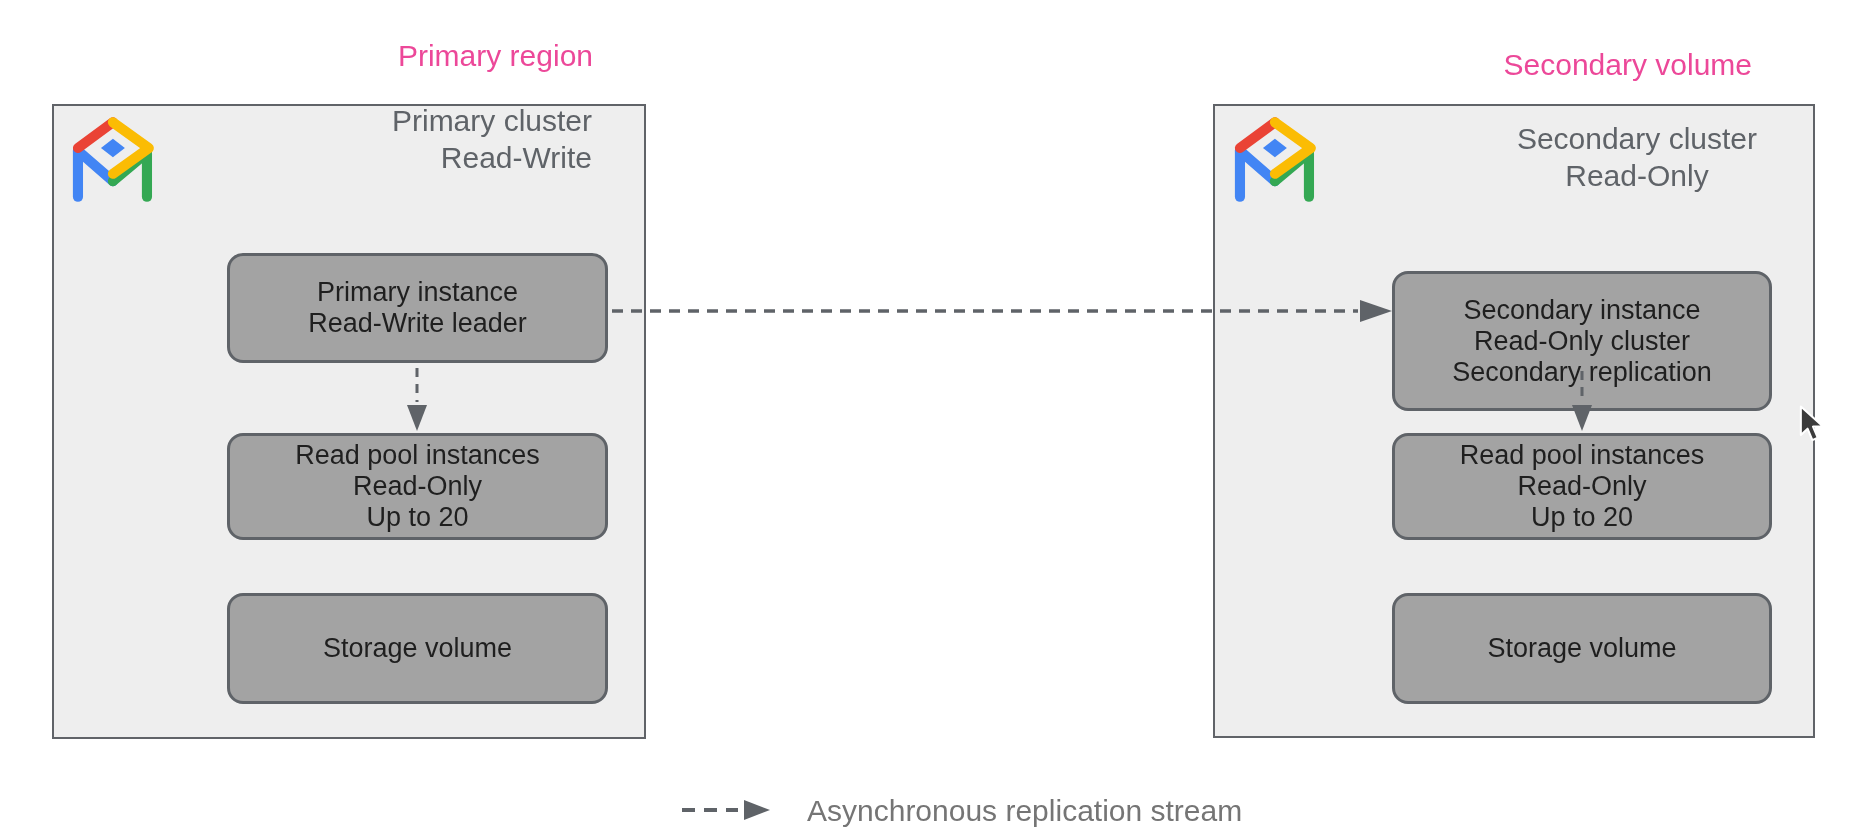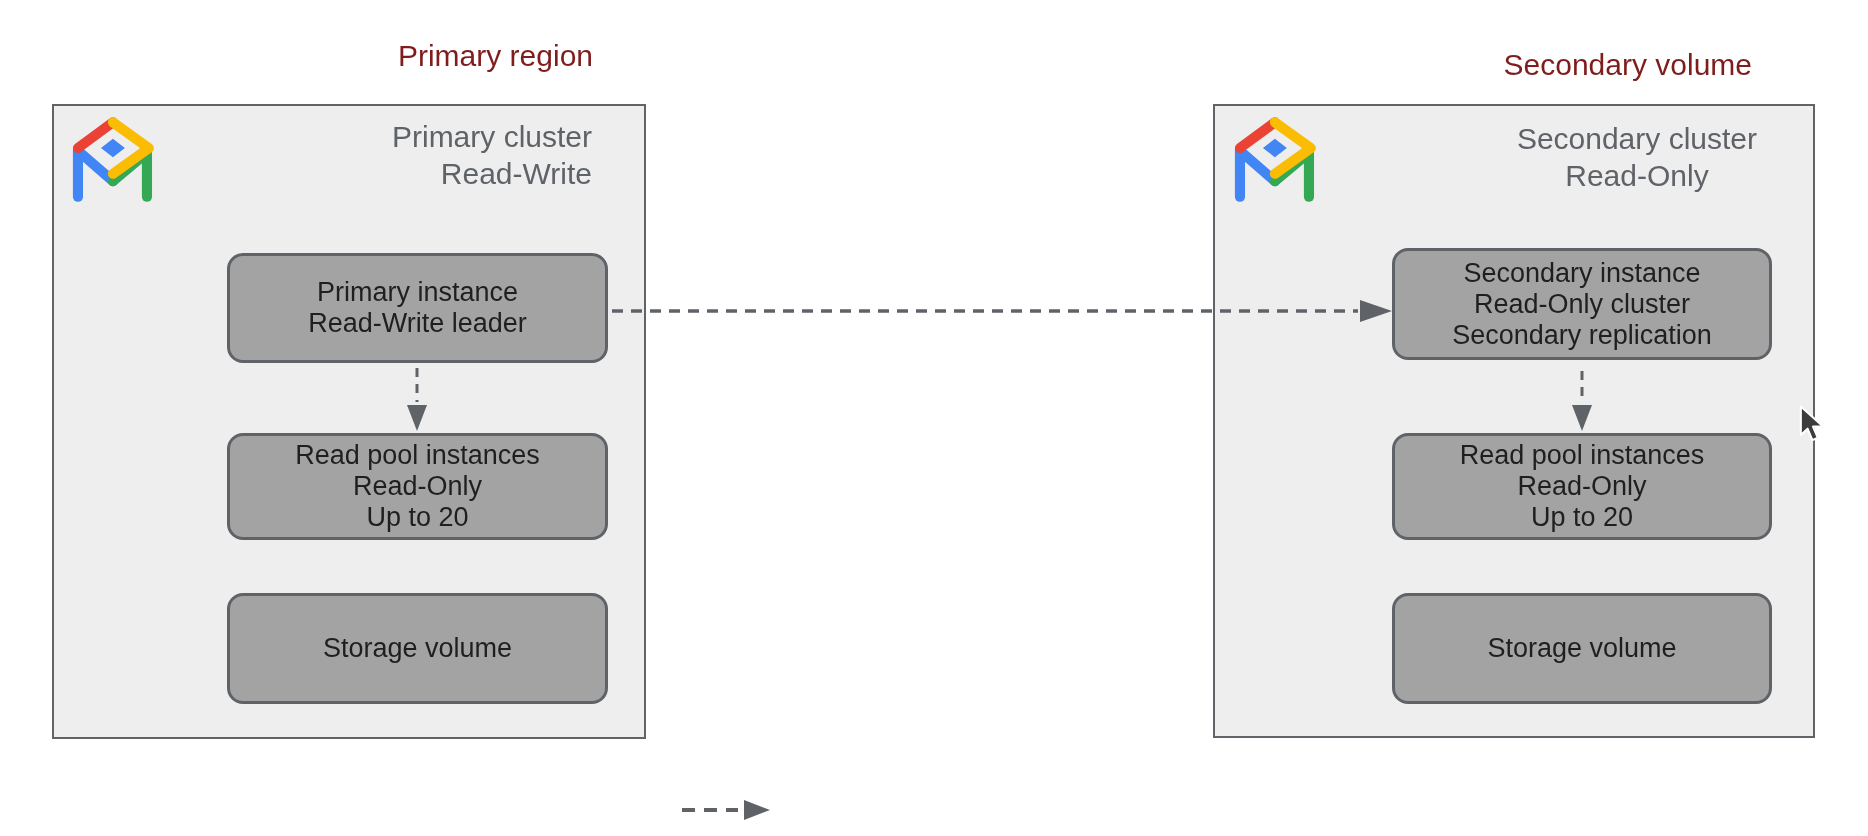--- a/index.html
+++ b/index.html
@@ -1,21 +1,21 @@
 <!DOCTYPE html>
 <html><head>
 <meta charset="utf-8">
 <style>
   html,body{margin:0;padding:0;background:#ffffff;}
   .canvas{
     position:relative;width:1868px;height:836px;background:#ffffff;
     font-family:"Liberation Sans","DejaVu Sans",sans-serif;overflow:hidden;
   }
   .region-label{
-    position:absolute;color:#7f1d1d;font-size:30px;line-height:32px;
+    position:absolute;color:#ec4899;font-size:30px;line-height:32px;
     text-align:right;white-space:nowrap;margin-left:16px;
   }
   .cluster{
     position:absolute;background:#eeeeee;border:2px solid #606368;
     box-sizing:border-box;
   }
   .cluster-title{
     position:absolute;color:#5f6368;font-size:30px;line-height:37px;
     text-align:right;white-space:nowrap;
   }
@@ -37,21 +37,21 @@
 
 <div class="canvas">
 
   <div class="region-label" style="right:1275px;top:40px;">Primary region</div>
   <div class="region-label" style="right:116px;top:49px;">Secondary volume</div>
 
   <div class="cluster" style="left:52px;top:104px;width:594px;height:635px;"></div>
 
   <div class="cluster" style="left:1213px;top:104px;width:602px;height:634px;"></div>
 
-  <div class="cluster-title" style="right:1276px;top:118px;">
+  <div class="cluster-title" style="right:1276px;top:102px;">
     <div>Primary cluster</div>
     <div>Read-Write</div>
   </div>
 
   <div class="cluster-title" style="right:111px;top:120px;text-align:center;">
     <div>Secondary cluster</div>
     <div>Read-Only</div>
   </div>
 
   <svg class="logo" style="left:66px;top:112px;" width="92" height="96" viewBox="0 0 100 104">
@@ -82,21 +82,21 @@
   <div class="node-box" style="left:227px;top:433px;width:381px;height:107px;">
     <div>Read pool instances</div>
     <div>Read-Only</div>
     <div>Up to 20</div>
   </div>
 
   <div class="node-box" style="left:227px;top:593px;width:381px;height:111px;">
     <div>Storage volume</div>
   </div>
 
-  <div class="node-box" style="left:1392px;top:248px;width:380px;height:112px;">
+  <div class="node-box" style="left:1392px;top:271px;width:380px;height:140px;">
     <div>Secondary instance</div>
     <div>Read-Only cluster</div>
     <div>Secondary replication</div>
   </div>
 
   <div class="node-box" style="left:1392px;top:433px;width:380px;height:107px;">
     <div>Read pool instances</div>
     <div>Read-Only</div>
     <div>Up to 20</div>
   </div>
@@ -121,18 +121,19 @@
       <line x1="1582" y1="371" x2="1582" y2="402" stroke="#5f6368" stroke-width="3" stroke-dasharray="9 7"></line>
       <polygon points="1572,405 1592,405 1582,431" fill="#5f6368"></polygon>
     </g>
 
     <g>
       <line x1="682" y1="810" x2="738" y2="810" stroke="#5f6368" stroke-width="4" stroke-dasharray="13 9"></line>
       <polygon points="744,800 744,820 770,810" fill="#5f6368"></polygon>
     </g>
   </svg>
 
+  <div class="legend-label" style="left:807px;top:794px;">Asynchronous replication stream</div>
 
   <svg class="cursor" style="left:1799px;top:405px;" width="30" height="38" viewBox="0 0 20 26">
     <path d="M1 1 L1 20.5 L5.6 16.2 L8.9 24 L12.6 22.4 L9.3 14.8 L16 14.6 Z" fill="#3c3c3c" stroke="#ffffff" stroke-width="1.4" stroke-linejoin="round"></path>
   </svg>
 
 </div>
 
 </body></html>

